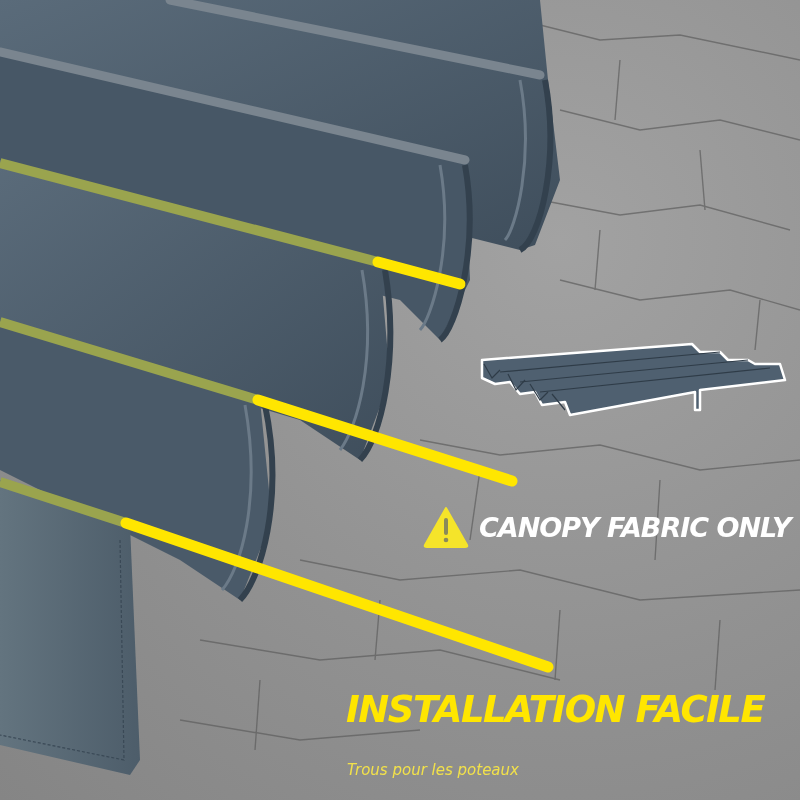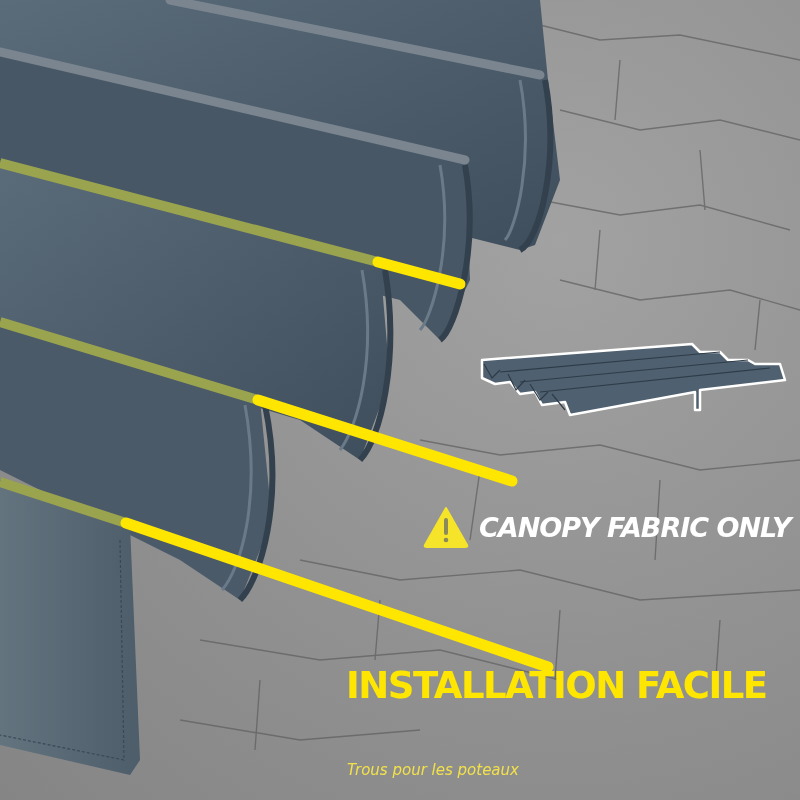--- a/index.html
+++ b/index.html
@@ -5,22 +5,22 @@
     html, body { margin: 0; padding: 0; }
     body { width: 800px; height: 800px; overflow: hidden; background: #8f8f8f; }
     .stage { position: relative; width: 800px; height: 800px; overflow: hidden;
       background:
         radial-gradient(ellipse at 70% 30%, #a2a2a2 0%, #919191 55%, #858585 100%); }
     .bg-svg { position: absolute; left: 0; top: 0; }
     .warning { position: absolute; left: 423px; top: 506px; display: flex; align-items: center; gap: 10px; }
     .warning-icon { width: 46px; height: 42px; }
     .warning-text { font-family: "DejaVu Sans", sans-serif; font-style: italic; font-weight: bold;
       color: #ffffff; font-size: 27px; letter-spacing: -1px; white-space: nowrap; }
-    .headline { position: absolute; left: 346px; top: 664px; font-family: "DejaVu Sans", sans-serif;
-      font-weight: bold; font-size: 37px; letter-spacing: -1.5px; color: #ffe600; white-space: nowrap; }
+    .headline { position: absolute; left: 346px; top: 688px; font-family: "DejaVu Sans", sans-serif;
+      font-style: italic; font-weight: bold; font-size: 37px; letter-spacing: -1.5px; color: #ffe600; white-space: nowrap; }
     .subline { position: absolute; left: 347px; top: 761px; font-family: "DejaVu Sans", sans-serif;
       font-style: italic; font-size: 15px; color: #f2e14a; white-space: nowrap; }
     .thumb { position: absolute; left: 470px; top: 330px; width: 330px; height: 90px; }
   </style>
 </head>
 <body>
 
 <div class="stage">
 
   <svg class="bg-svg" width="800" height="800" viewBox="0 0 800 800">

